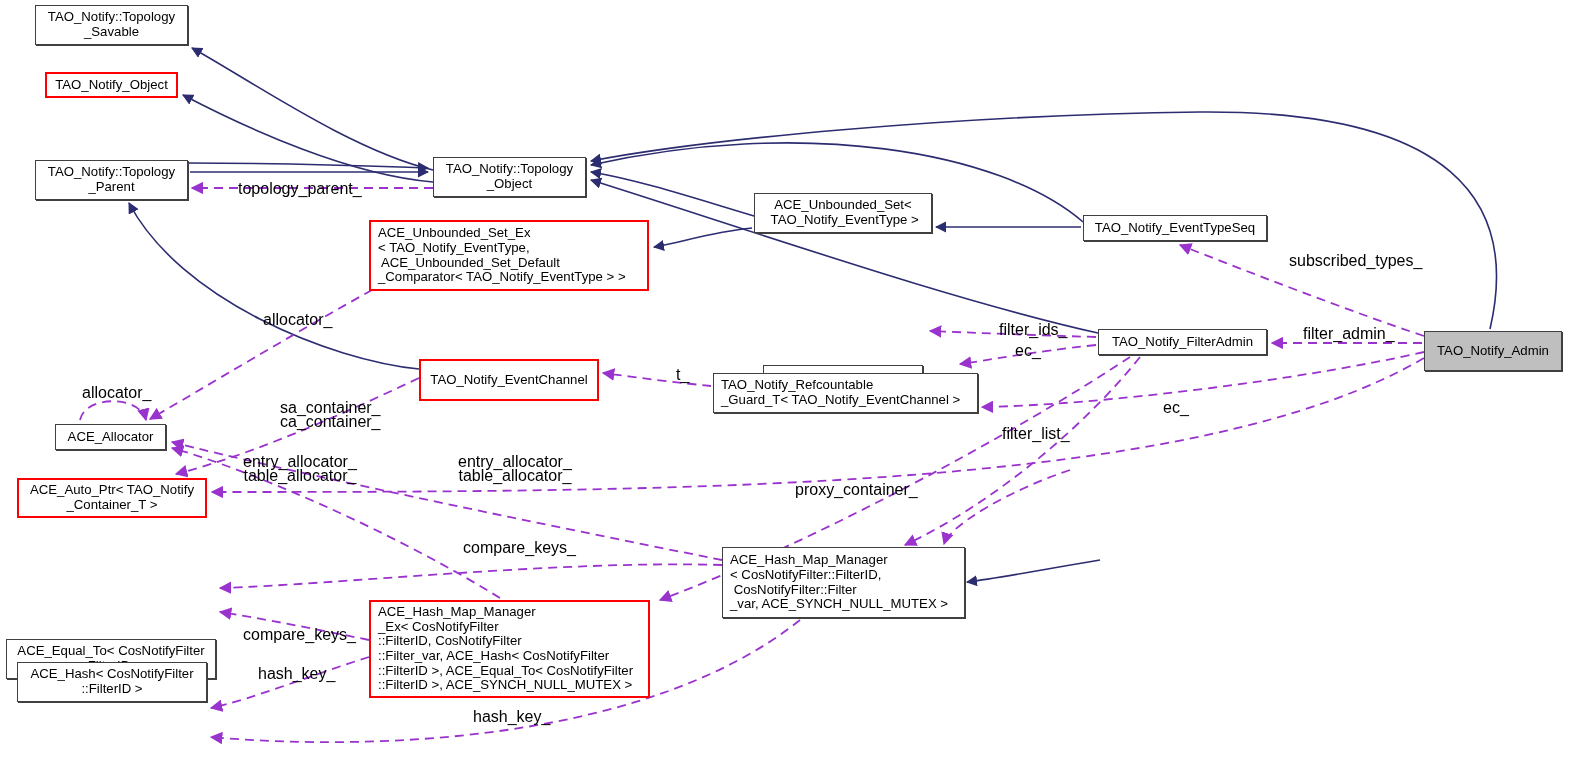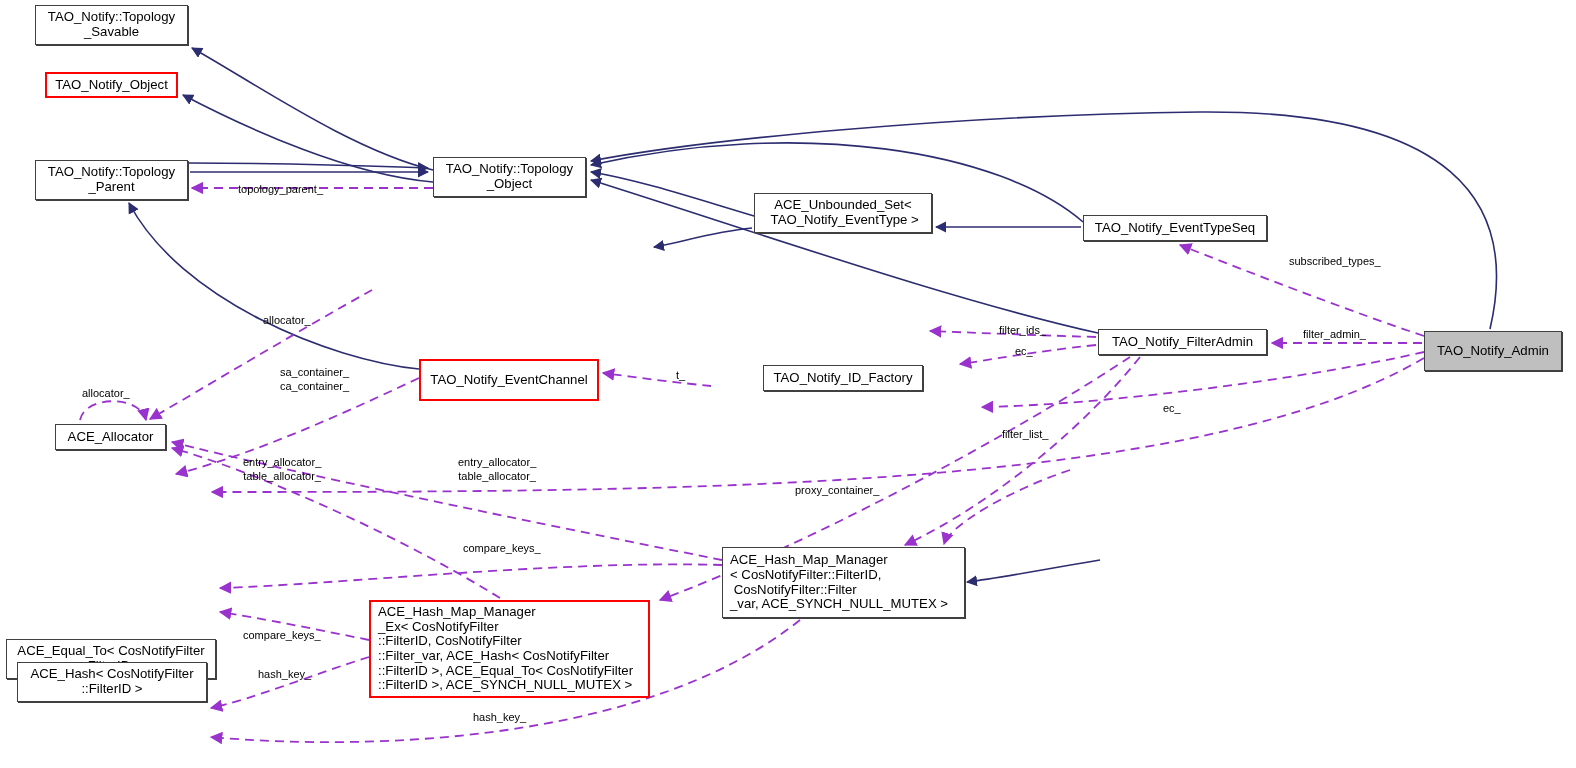--- a/index.html
+++ b/index.html
@@ -26,21 +26,21 @@
     color:#000000;
     line-height:14.6px;
     white-space:pre;
     letter-spacing:0px;
   }
   .node.red{border:2px solid #ff0000;box-shadow:none;}
   .node.current{background:#bfbfbf;border:1px solid #404040;}
   .node.leftal{justify-content:flex-start;text-align:left;padding-left:7px;}
   .edge-label{
     position:absolute;
-    font-size:11px;
+    font-size:16px;
     color:#000000;
     line-height:14.2px;
     white-space:pre;
     text-align:center;
     background:transparent;
   }
 </style>
 </head>
 <body>
 
@@ -131,37 +131,45 @@
 _Savable</div>
 
   <div class="node red" style="left:45px;top:72px;width:133px;height:26px;">TAO_Notify_Object</div>
 
   <div class="node" style="left:35px;top:160px;width:153px;height:40px;">TAO_Notify::Topology
 _Parent</div>
 
   <div class="node" style="left:433px;top:157px;width:153px;height:40px;">TAO_Notify::Topology
 _Object</div>
 
+  <div class="node red leftal" style="left:369px;top:220px;width:280px;height:71px;">ACE_Unbounded_Set_Ex
+&lt; TAO_Notify_EventType,
+ ACE_Unbounded_Set_Default
+_Comparator&lt; TAO_Notify_EventType &gt; &gt;</div>
 
   <div class="node" style="left:754px;top:193px;width:178px;height:40px;">ACE_Unbounded_Set&lt;
  TAO_Notify_EventType &gt;</div>
 
   <div class="node" style="left:1083px;top:215px;width:184px;height:26px;">TAO_Notify_EventTypeSeq</div>
 
   <div class="node" style="left:763px;top:324px;width:160px;height:26px;margin-top:41px;">TAO_Notify_ID_Factory</div>
 
   <div class="node" style="left:1098px;top:329px;width:169px;height:26px;">TAO_Notify_FilterAdmin</div>
 
   <div class="node current" style="left:1424px;top:331px;width:138px;height:40px;">TAO_Notify_Admin</div>
 
   <div class="node red" style="left:419px;top:359px;width:180px;height:42px;">TAO_Notify_EventChannel</div>
 
+  <div class="node leftal" style="left:713px;top:373px;width:265px;height:40px;">TAO_Notify_Refcountable
+_Guard_T&lt; TAO_Notify_EventChannel &gt;</div>
 
   <div class="node" style="left:55px;top:424px;width:111px;height:26px;">ACE_Allocator</div>
 
+  <div class="node red" style="left:17px;top:478px;width:190px;height:40px;">ACE_Auto_Ptr&lt; TAO_Notify
+_Container_T &gt;</div>
 
   <div class="node leftal" style="left:722px;top:547px;width:243px;height:71px;">ACE_Hash_Map_Manager
 &lt; CosNotifyFilter::FilterID,
  CosNotifyFilter::Filter
 _var, ACE_SYNCH_NULL_MUTEX &gt;</div>
 
   <div class="node" style="left:6px;top:615px;width:210px;height:40px;margin-top:24px;">ACE_Equal_To&lt; CosNotifyFilter
 ::FilterID &gt;</div>
 
   <div class="node red leftal" style="left:369px;top:600px;width:281px;height:98px;">ACE_Hash_Map_Manager
@@ -174,21 +182,21 @@
   <div class="node" style="left:17px;top:662px;width:190px;height:40px;">ACE_Hash&lt; CosNotifyFilter
 ::FilterID &gt;</div>
 
   <div class="edge-label" style="left:238px;top:182px;">topology_parent_</div>
   <div class="edge-label" style="left:1289px;top:254px;">subscribed_types_</div>
   <div class="edge-label" style="left:263px;top:313px;">allocator_</div>
   <div class="edge-label" style="left:999px;top:323px;">filter_ids_</div>
   <div class="edge-label" style="left:1303px;top:327px;">filter_admin_</div>
   <div class="edge-label" style="left:1015px;top:344px;">ec_</div>
   <div class="edge-label" style="left:676px;top:368px;">t_</div>
-  <div class="edge-label" style="left:280px;top:365px;text-align:center;">sa_container_
+  <div class="edge-label" style="left:280px;top:401px;text-align:center;">sa_container_
 ca_container_</div>
   <div class="edge-label" style="left:82px;top:386px;">allocator_</div>
   <div class="edge-label" style="left:1163px;top:401px;">ec_</div>
   <div class="edge-label" style="left:1002px;top:427px;text-align:right;">filter_list_</div>
   <div class="edge-label" style="left:243px;top:455px;text-align:center;">entry_allocator_
 table_allocator_</div>
   <div class="edge-label" style="left:458px;top:455px;text-align:center;">entry_allocator_
 table_allocator_</div>
   <div class="edge-label" style="left:795px;top:483px;">proxy_container_</div>
   <div class="edge-label" style="left:463px;top:541px;">compare_keys_</div>

